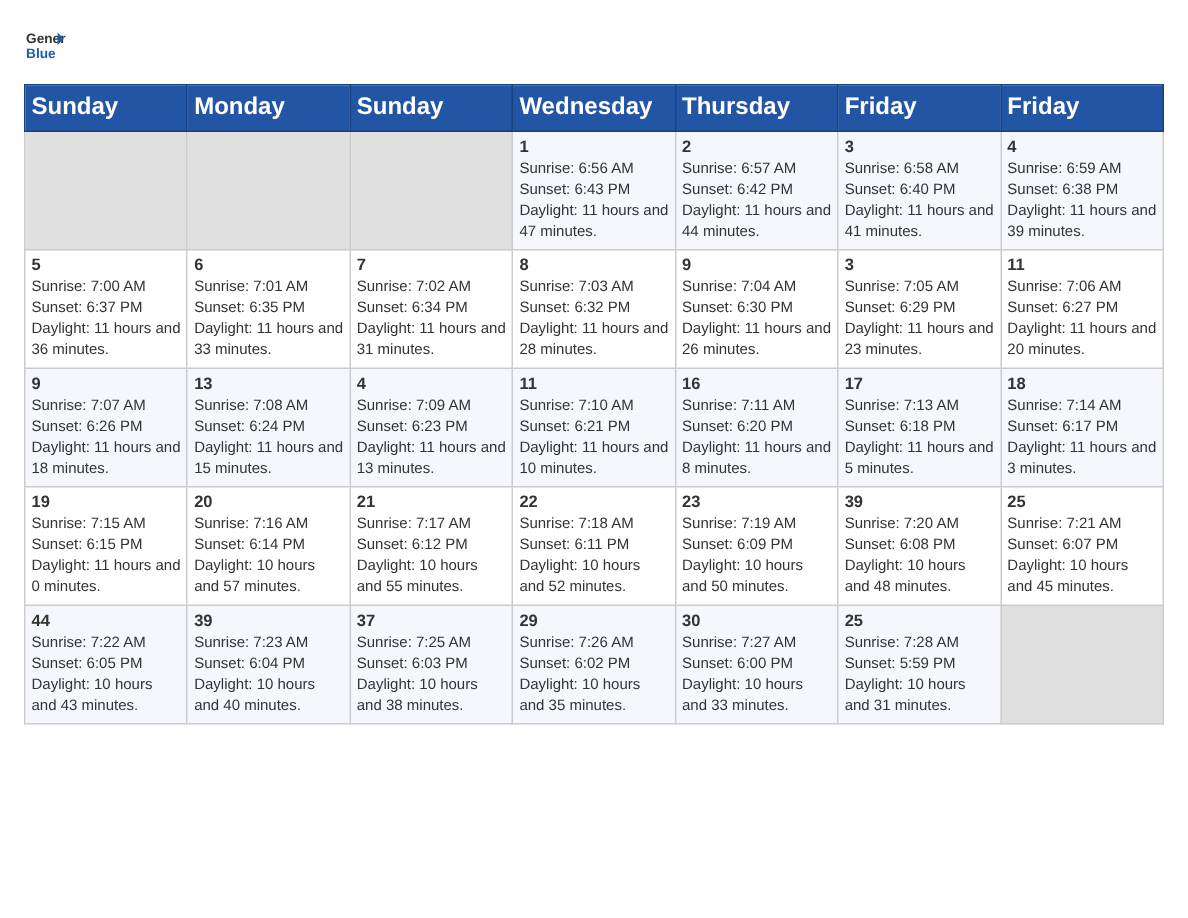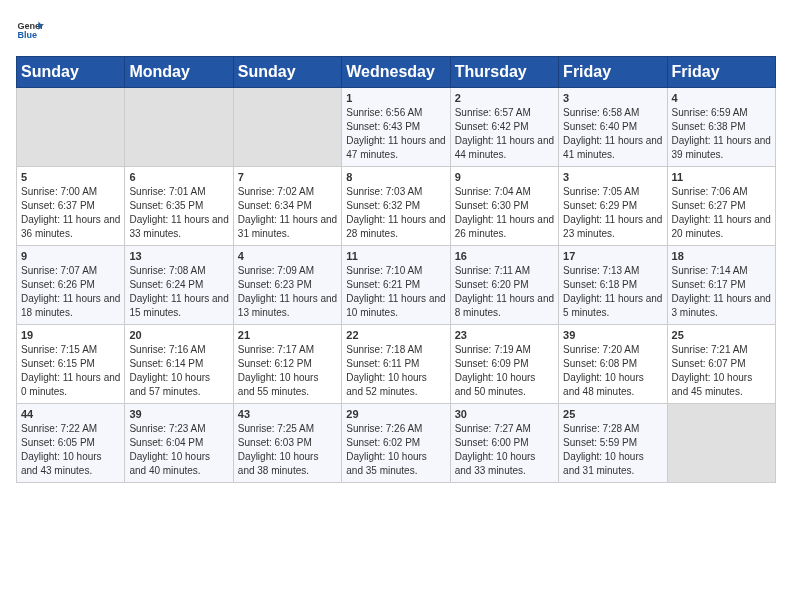--- a/index.html
+++ b/index.html
@@ -224,21 +224,21 @@
       <tr>
         <td>
           <span class="day-number">44</span>
           <div class="day-info">Sunrise: 7:22 AM<br>Sunset: 6:05 PM<br>Daylight: 10 hours and 43 minutes.</div>
         </td>
         <td>
           <span class="day-number">39</span>
           <div class="day-info">Sunrise: 7:23 AM<br>Sunset: 6:04 PM<br>Daylight: 10 hours and 40 minutes.</div>
         </td>
         <td>
-          <span class="day-number">43</span>
+          <span class="day-number">37</span>
           <div class="day-info">Sunrise: 7:25 AM<br>Sunset: 6:03 PM<br>Daylight: 10 hours and 38 minutes.</div>
         </td>
         <td>
           <span class="day-number">29</span>
           <div class="day-info">Sunrise: 7:26 AM<br>Sunset: 6:02 PM<br>Daylight: 10 hours and 35 minutes.</div>
         </td>
         <td>
           <span class="day-number">30</span>
           <div class="day-info">Sunrise: 7:27 AM<br>Sunset: 6:00 PM<br>Daylight: 10 hours and 33 minutes.</div>
         </td>

